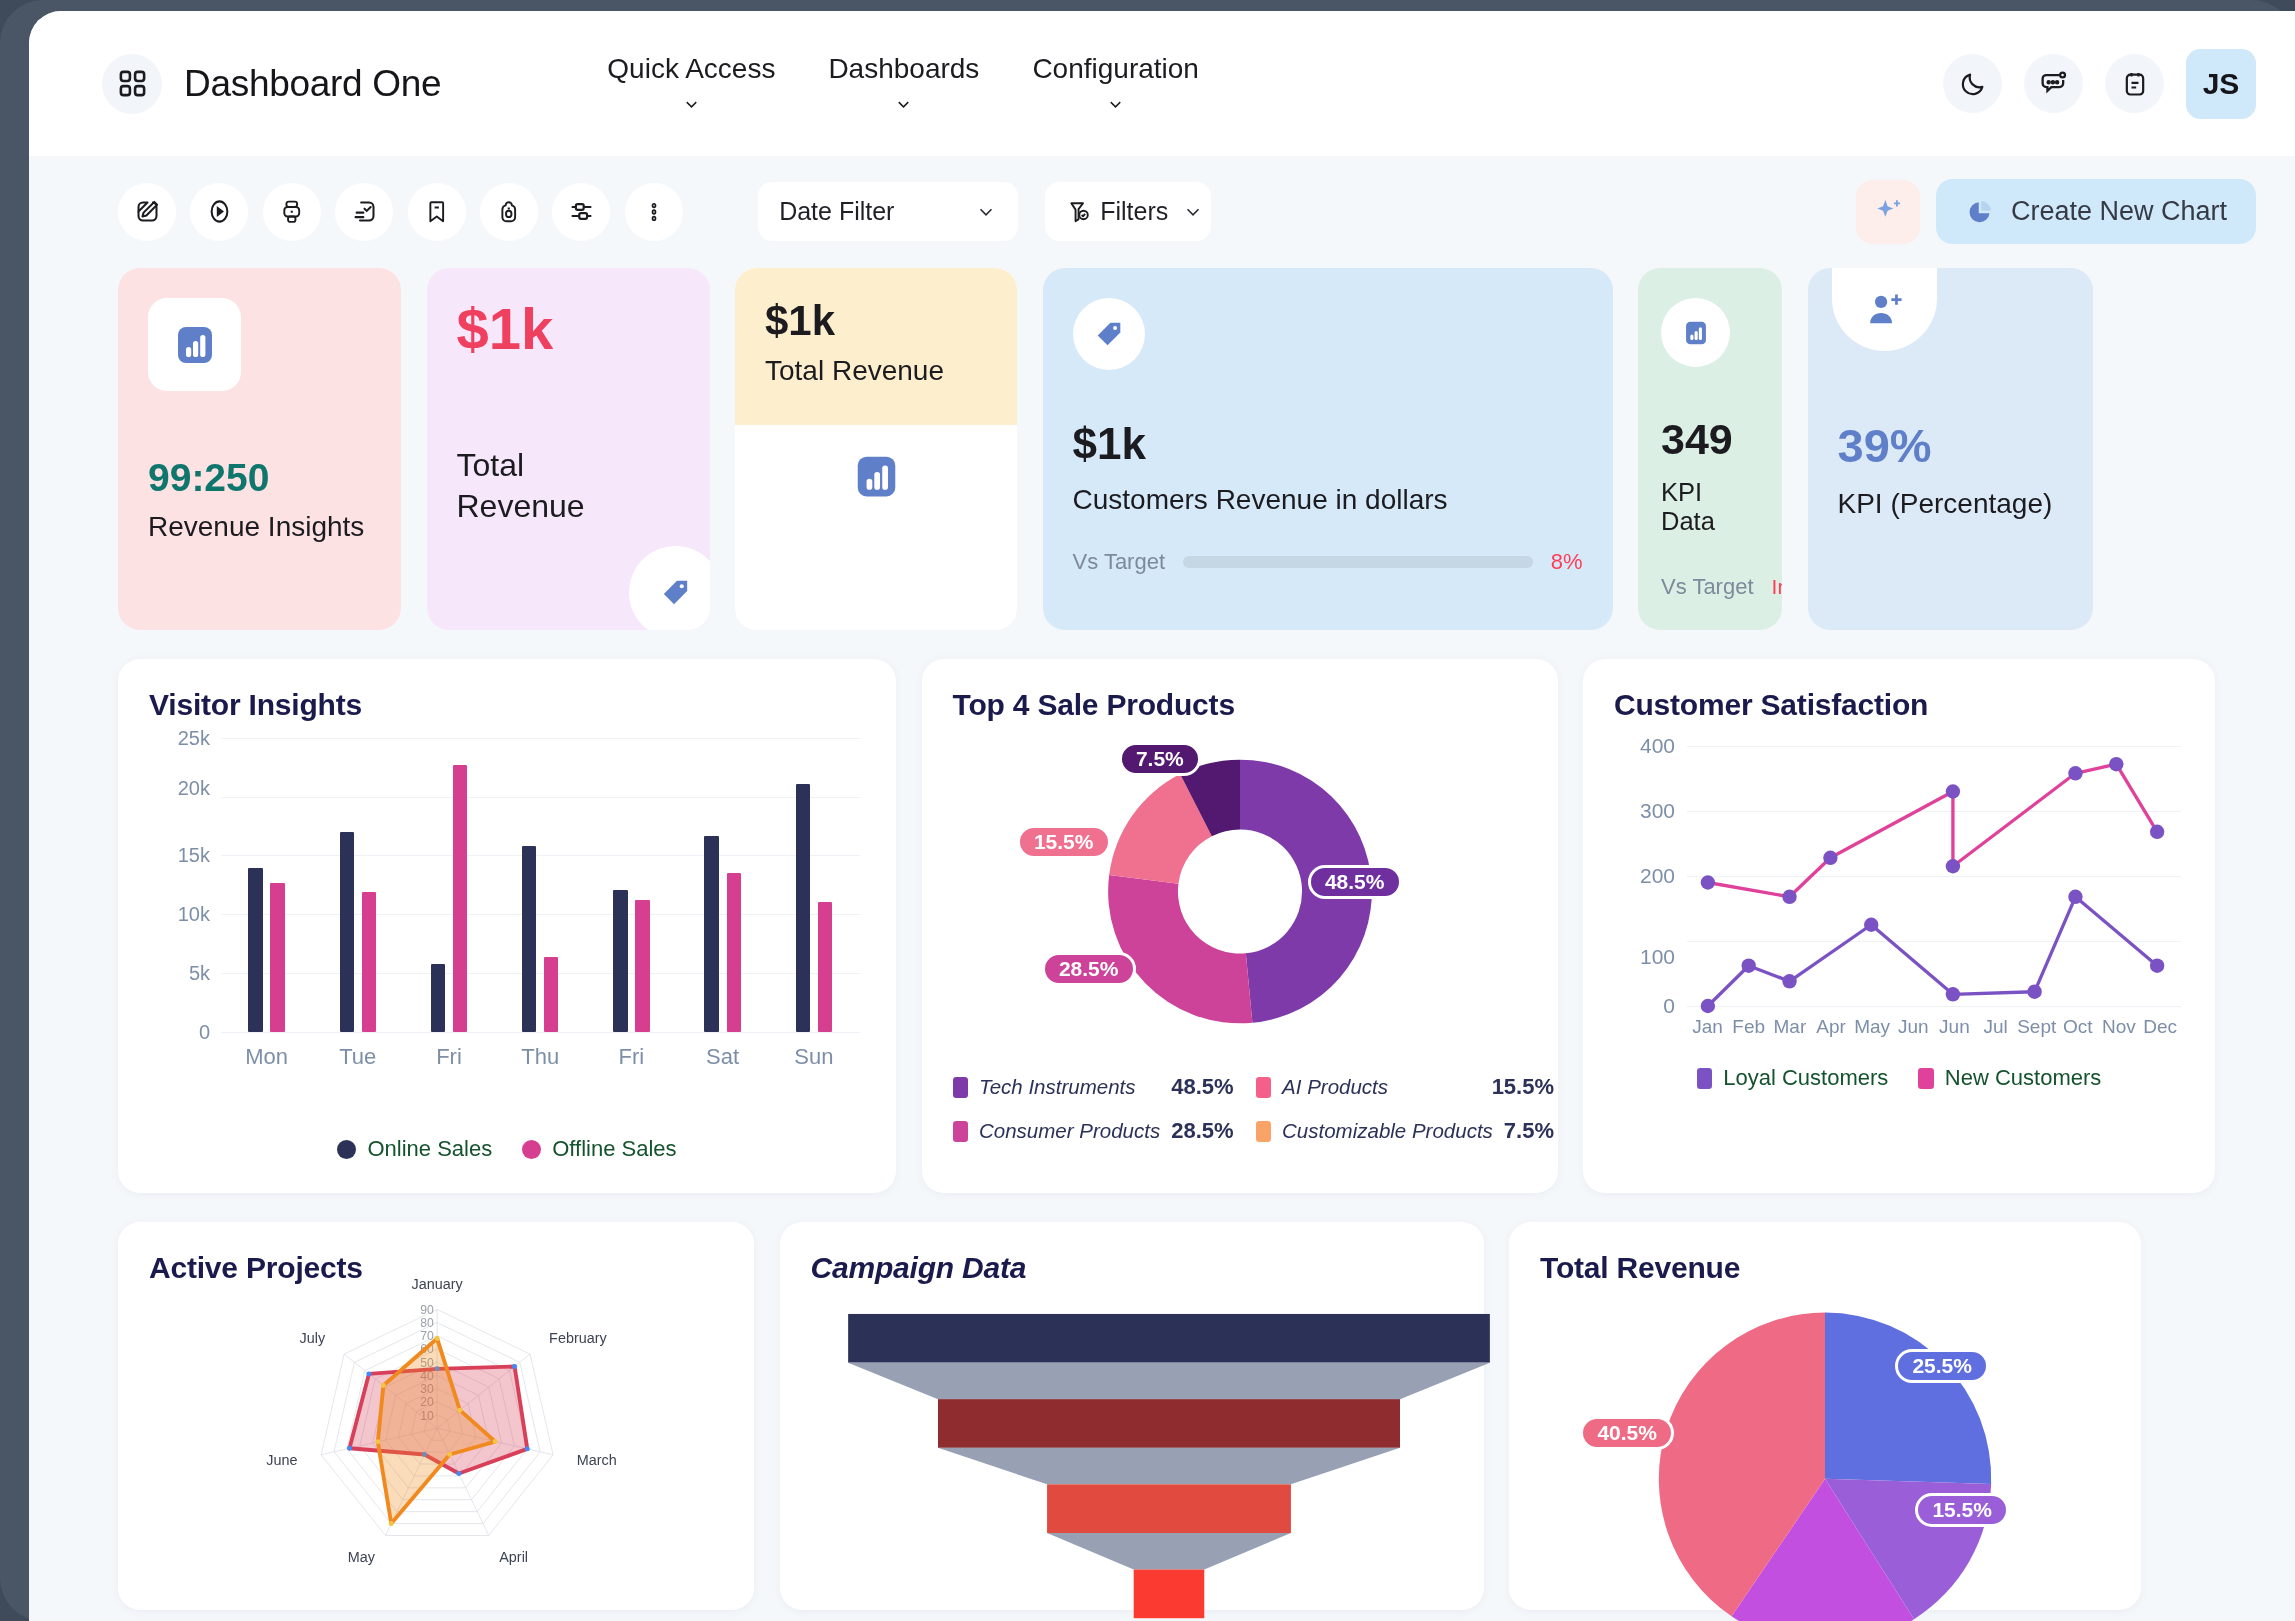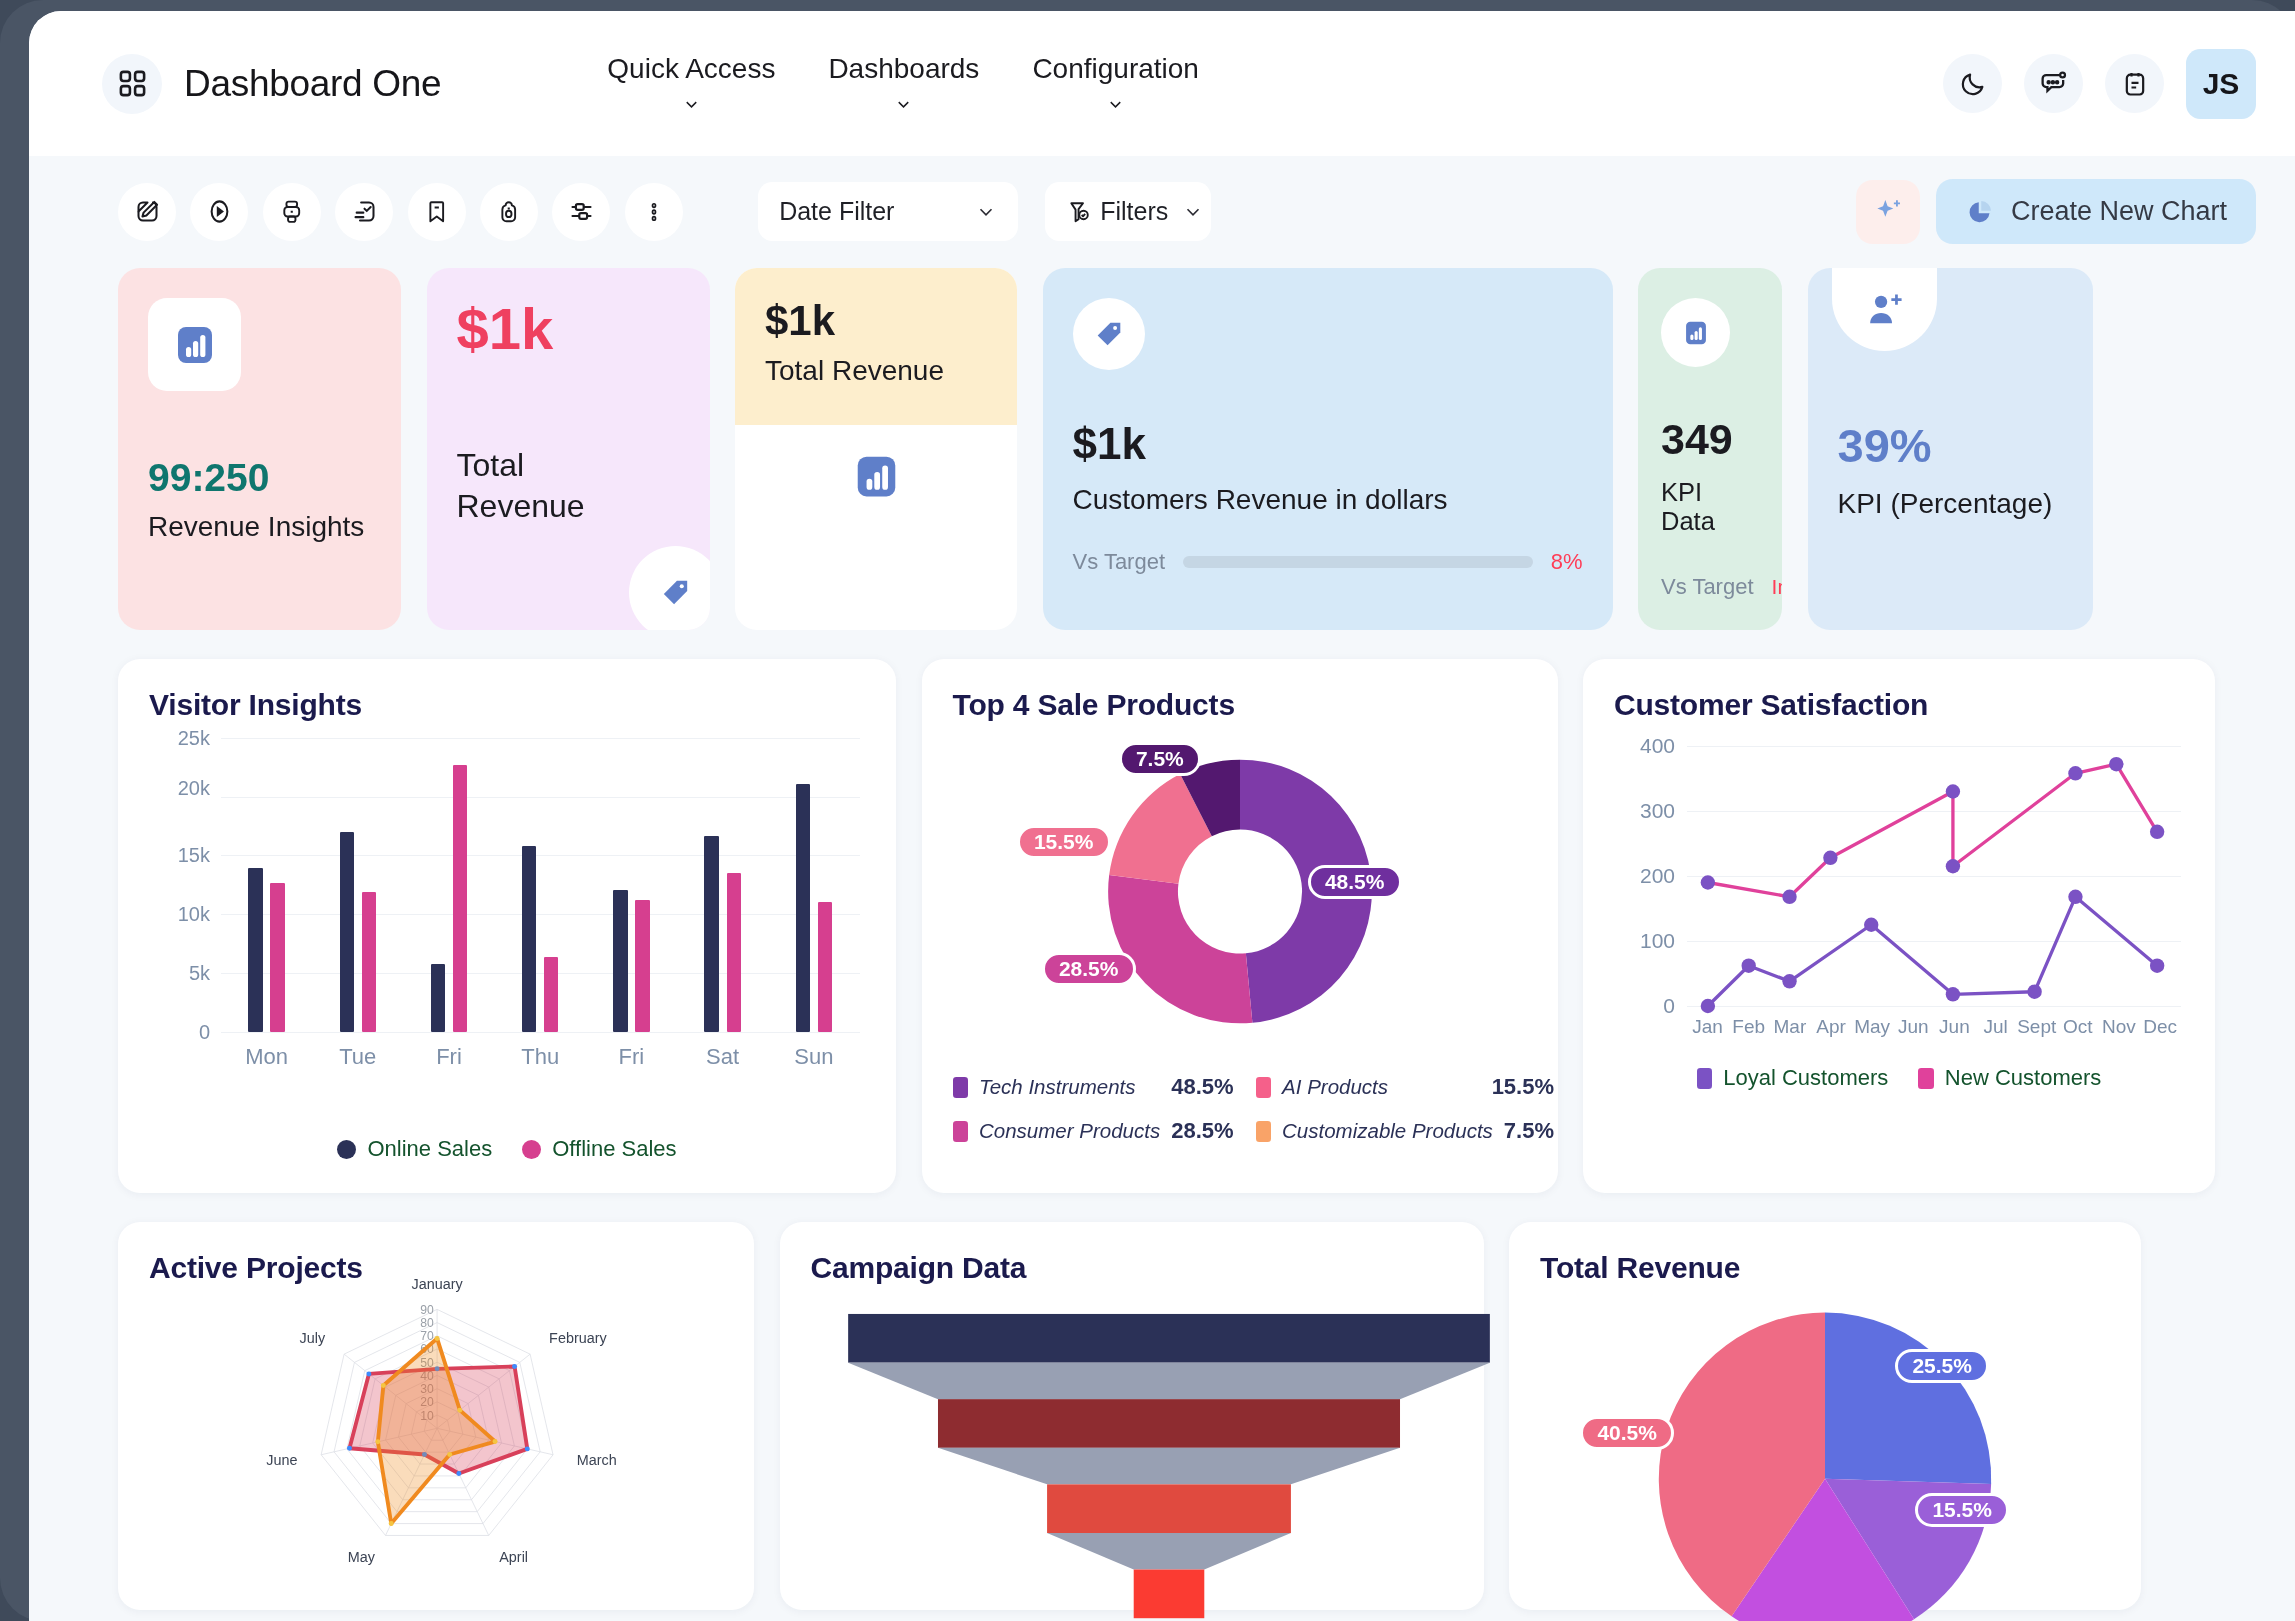--- a/index.html
+++ b/index.html
@@ -157,21 +157,21 @@
   }
   .card-title {
     font-size: 30px; font-weight: 600; color: #1b1a4d; letter-spacing: -0.2px;
   }
 
   #card-visitor { width: 778px; height: 534px; }
   #card-top4    { width: 636px; height: 534px; }
   #card-cust    { width: 632px; height: 534px; }
 
   #card-active   { width: 636px; height: 388px; }
-  #card-campaign { width: 704px; height: 388px; }
+  #card-campaign { width: 704px; height: 388px; font-style: italic; }
   #card-revenue  { width: 632px; height: 388px; }
 
   
   .bc-wrap { position: relative; margin-top: 16.6px; height: 333px; }
   .bc-ylabels {
     position: absolute; left: 0; top: 0; width: 61px; height: 294px;
   }
   .bc-ylabels span {
     position: absolute; right: 0; transform: translateY(-50%);
     font-size: 20px; color: #7d8fa8;
@@ -611,21 +611,21 @@
           <span class="leg-val">7.5%</span>
         </div>
       </div>
     </div>
 
     <div class="card" id="card-cust">
       <div class="card-title">Customer Satisfaction</div>
       <div class="lc-wrap">
         <div class="lc-ylabels" id="lc-y">
               <span style="top: 260px;">0</span>
-              <span style="top: 195px;">100</span>
+              <span style="top: 211px;">100</span>
               <span style="top: 130px;">200</span>
               <span style="top: 65px;">300</span>
               <span style="top: 0px;">400</span>
             </div>
         <div class="lc-plot">
           <div id="lc-gridlines">
                 <div class="lc-grid" style="top: 260px;"></div>
                 <div class="lc-grid" style="top: 195px;"></div>
                 <div class="lc-grid" style="top: 130px;"></div>
                 <div class="lc-grid" style="top: 65px;"></div>

